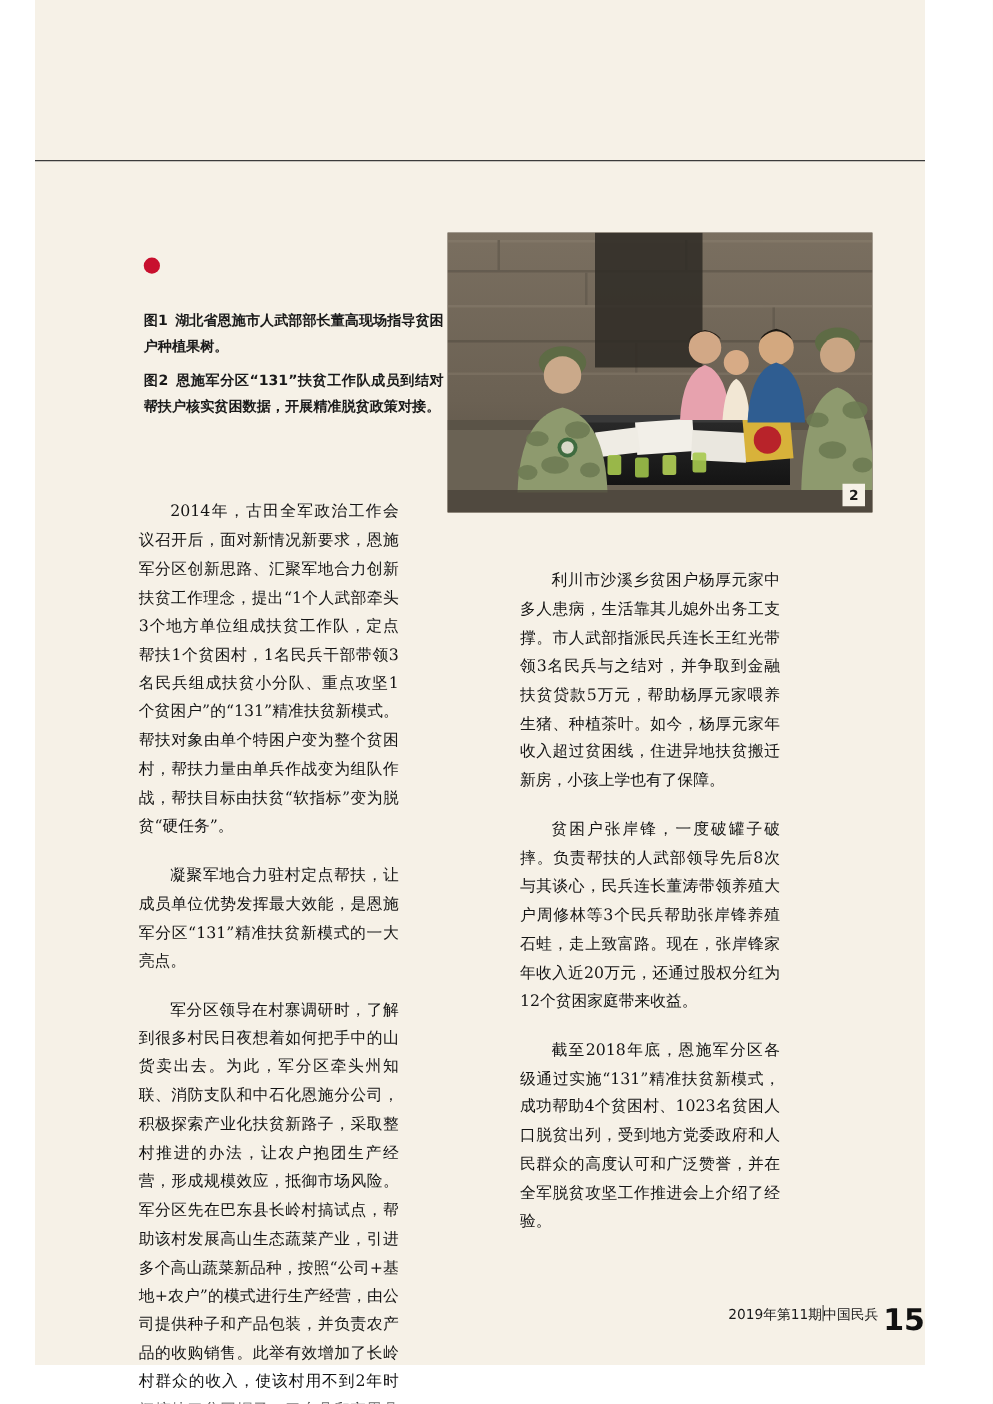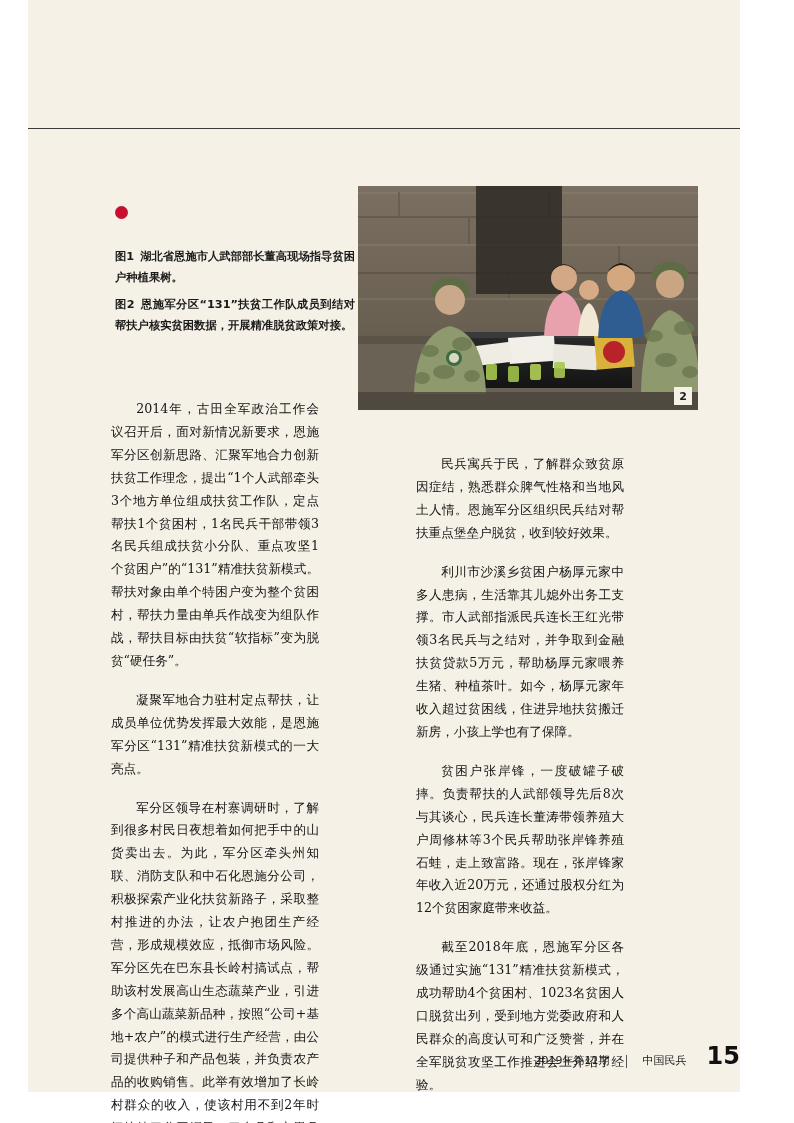--- a/index.html
+++ b/index.html
@@ -114,22 +114,22 @@
     top: 437px;
     width: 240px;
   }
 
   
   .footer {
     position: absolute;
     right: 54px;
     bottom: 55px;
     display: flex;
-    align-items: flex-end;
-    gap: 16px;
+    align-items: flex-start;
+    gap: 0;
     font-family: "DejaVu Sans", "Liberation Sans", sans-serif;
   }
   .footer .issue {
     font-size: 11px;
     color: #1a1a1a;
   }
   .footer .sep {
     width: 1px;
     height: 13px;
     background: #555;
@@ -264,21 +264,20 @@
     </p>
   </div>
 
   <div class="col col-left">
     <p>2014年，古田全军政治工作会议召开后，面对新情况新要求，恩施军分区创新思路、汇聚军地合力创新扶贫工作理念，提出“1个人武部牵头3个地方单位组成扶贫工作队，定点帮扶1个贫困村，1名民兵干部带领3名民兵组成扶贫小分队、重点攻坚1个贫困户”的“131”精准扶贫新模式。帮扶对象由单个特困户变为整个贫困村，帮扶力量由单兵作战变为组队作战，帮扶目标由扶贫“软指标”变为脱贫“硬任务”。</p>
     <p>凝聚军地合力驻村定点帮扶，让成员单位优势发挥最大效能，是恩施军分区“131”精准扶贫新模式的一大亮点。</p>
     <p>军分区领导在村寨调研时，了解到很多村民日夜想着如何把手中的山货卖出去。为此，军分区牵头州知联、消防支队和中石化恩施分公司，积极探索产业化扶贫新路子，采取整村推进的办法，让农户抱团生产经营，形成规模效应，抵御市场风险。军分区先在巴东县长岭村搞试点，帮助该村发展高山生态蔬菜产业，引进多个高山蔬菜新品种，按照“公司+基地+农户”的模式进行生产经营，由公司提供种子和产品包装，并负责农产品的收购销售。此举有效增加了长岭村群众的收入，使该村用不到2年时间摘掉了贫困帽子。巴东县和宣恩县人武部依托地域优势，确立以茶产业为主、多产业融合发展的脱贫之路，培育了5家茶叶专业合作社，建成3个标准化茶园，茶农人均增收1500元。</p>
   </div>
 
   <div class="col col-right">
-    <p>民兵寓兵于民，了解群众致贫原因症结，熟悉群众脾气性格和当地风土人情。恩施军分区组织民兵结对帮扶重点堡垒户脱贫，收到较好效果。</p>
     <p>利川市沙溪乡贫困户杨厚元家中多人患病，生活靠其儿媳外出务工支撑。市人武部指派民兵连长王红光带领3名民兵与之结对，并争取到金融扶贫贷款5万元，帮助杨厚元家喂养生猪、种植茶叶。如今，杨厚元家年收入超过贫困线，住进异地扶贫搬迁新房，小孩上学也有了保障。</p>
     <p>贫困户张岸锋，一度破罐子破摔。负责帮扶的人武部领导先后8次与其谈心，民兵连长董涛带领养殖大户周修林等3个民兵帮助张岸锋养殖石蛙，走上致富路。现在，张岸锋家年收入近20万元，还通过股权分红为12个贫困家庭带来收益。</p>
     <p><span>截至2018年底，恩施军分区各级通过实施“131”精准扶贫新模式，成功帮助4个贫困村、1023名贫困人口脱贫出列，受到地方党委政府和人民群众的高度认可和广泛赞誉，并在全军脱贫攻坚工作推进会上介绍了经验。</span></p>
   </div>
 
   <div class="footer">
     <span class="issue">2019年第11期</span>
     <span class="sep"></span>
     <span class="mag">中国民兵</span>
     <span class="pageno">15</span>

